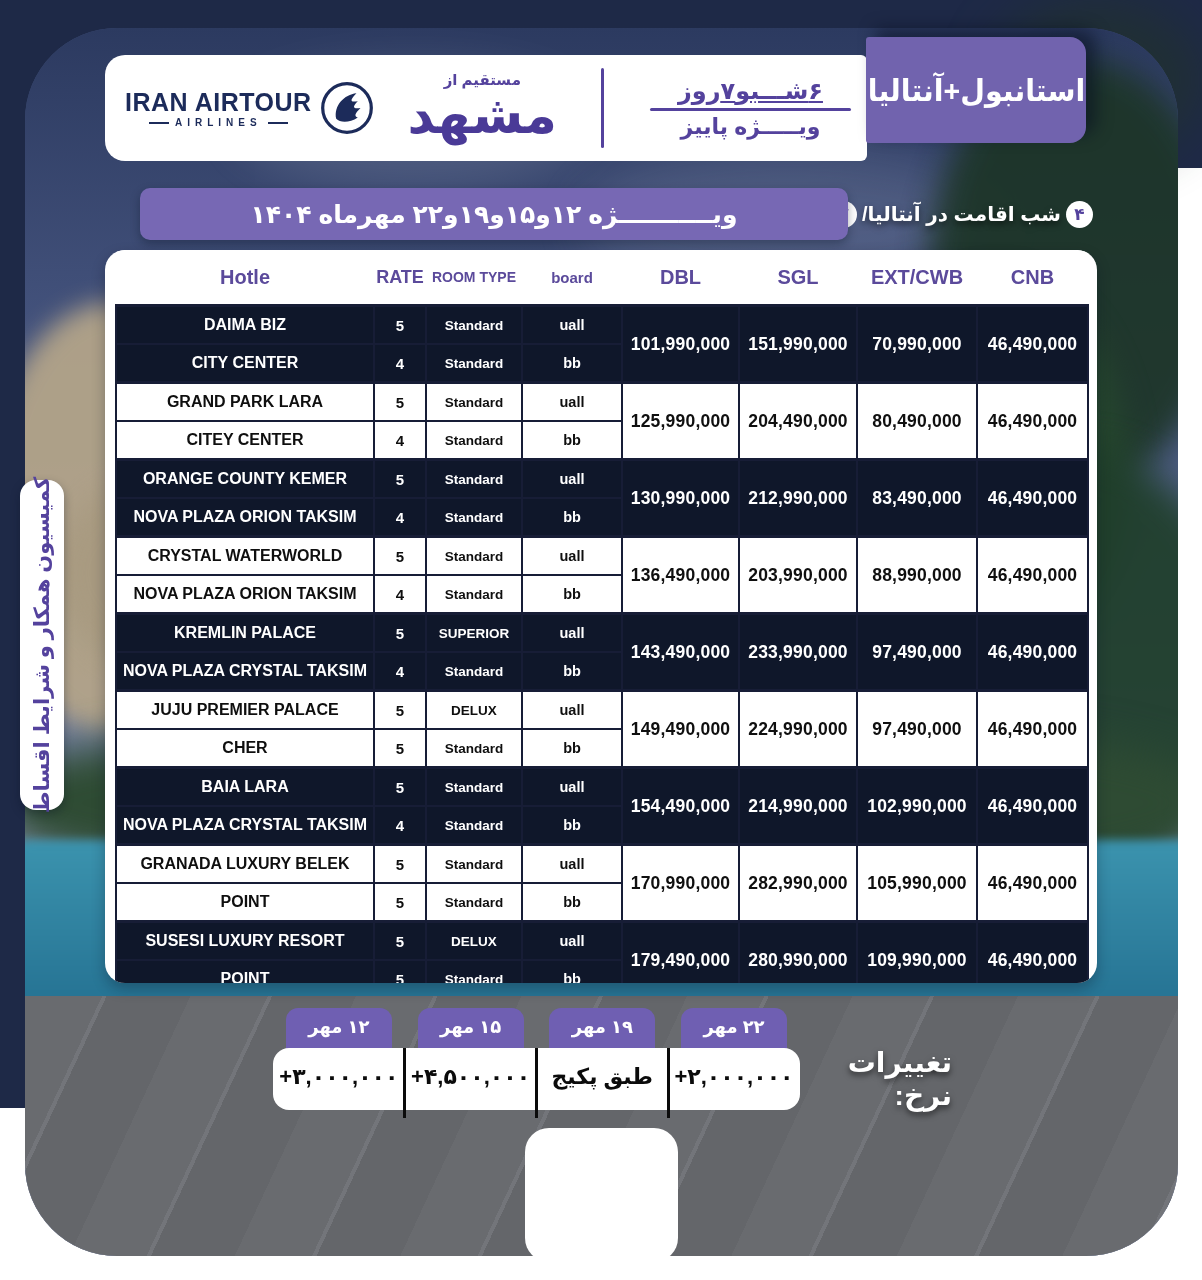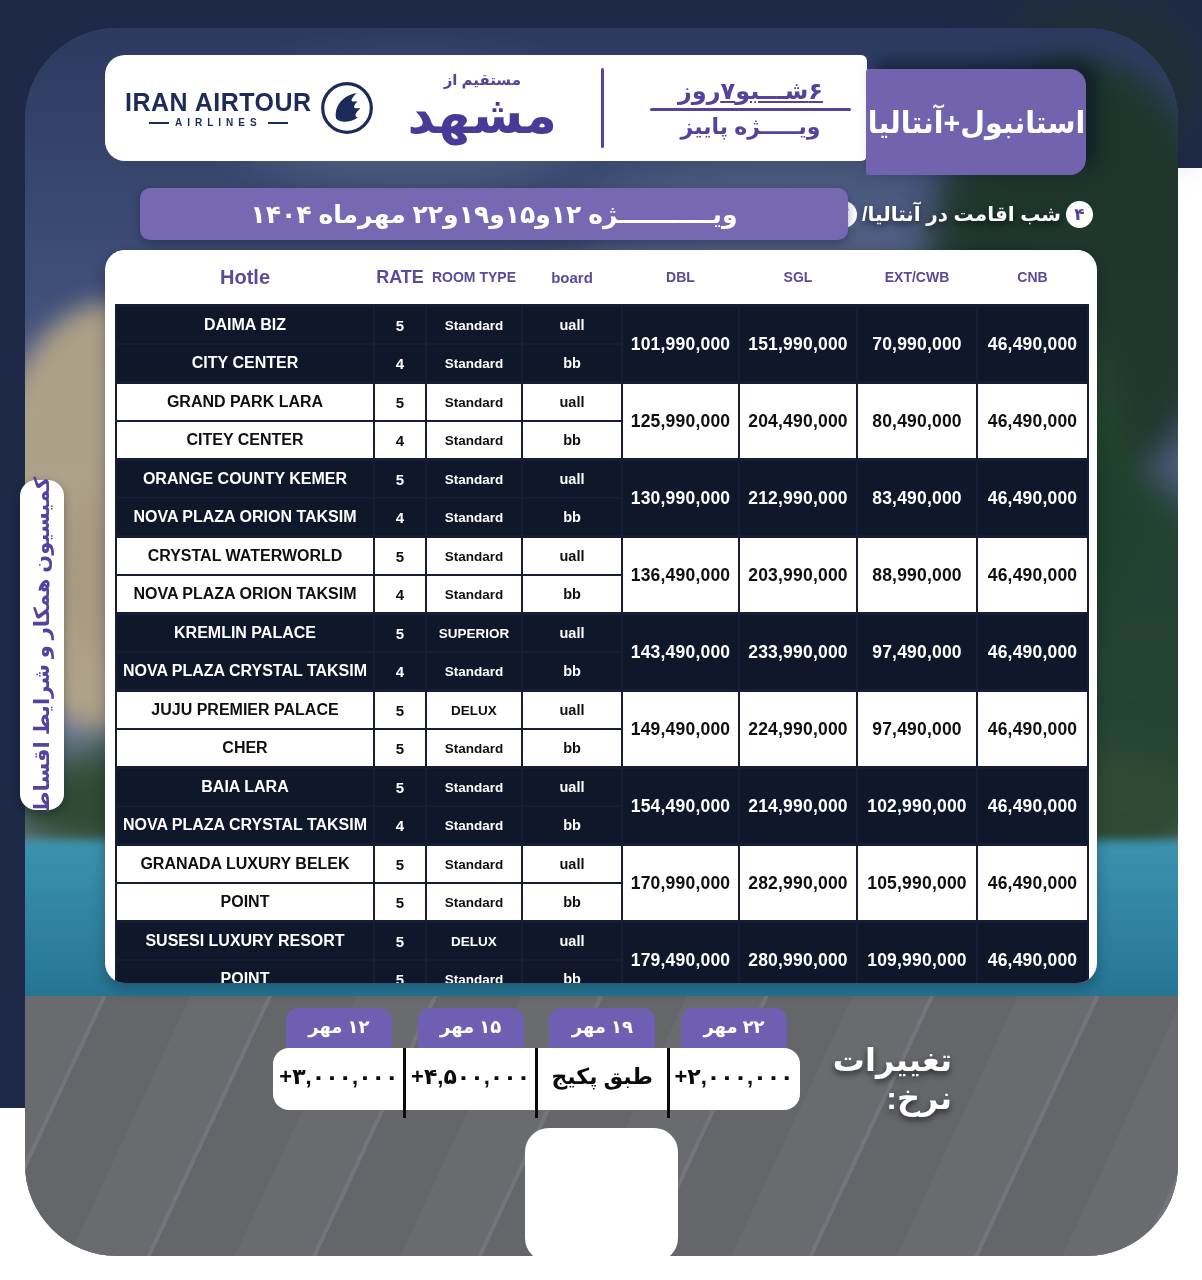--- a/index.html
+++ b/index.html
@@ -44,61 +44,61 @@
   .city{font-size:52px;font-weight:bold;color:#4a3a97;display:block;}
   .logo-block{direction:ltr;display:flex;align-items:center;gap:8px;}
   .logo-text{text-align:center;color:#1c2b5a;}
   .logo-name{font-size:25px;font-weight:bold;letter-spacing:.5px;white-space:nowrap;}
   .logo-sub{display:flex;align-items:center;justify-content:center;gap:6px;margin-top:0;}
   .logo-sub span{font-size:10px;font-weight:bold;letter-spacing:5px;color:#1c2b5a;}
   .dash{width:20px;height:2px;background:#1c2b5a;display:inline-block;}
   .emblem{width:54px;height:54px;}
 
   
-  .title-box{left:866px;top:69px;width:220px;height:106px;background:#7163ae;border-radius:3px 16px 16px 3px;
+  .title-box{left:866px;top:37px;width:220px;height:106px;background:#7163ae;border-radius:3px 16px 16px 3px;
     display:flex;align-items:center;justify-content:center;box-shadow:10px -8px 16px rgba(8,14,32,.55);}
   .title-box span{color:#fff;font-weight:bold;font-size:30px;white-space:nowrap;transform:scaleX(.95);direction:rtl;}
 
   
   .stay{left:790px;top:190px;width:303px;height:48px;direction:rtl;display:flex;align-items:center;justify-content:flex-start;
     gap:5px;color:#fff;font-weight:bold;font-size:20px;white-space:nowrap;text-shadow:0 3px 6px rgba(0,0,0,.55);}
   .num-badge{width:27px;height:27px;background:#fff;color:#54429d;border-radius:50%;display:inline-flex;align-items:center;
     justify-content:center;font-size:17px;font-weight:bold;text-shadow:none;flex:0 0 auto;}
   .dates-bar{left:140px;top:188px;width:708px;height:52px;background:#7768b4;border-radius:10px;
     display:flex;align-items:center;justify-content:center;box-shadow:0 4px 10px rgba(10,16,34,.35);}
   .dates-bar span{color:#fff;font-weight:bold;font-size:25px;direction:rtl;white-space:nowrap;}
 
   
   .table-card{left:105px;top:250px;width:992px;height:733px;background:#fff;border-radius:20px;box-sizing:border-box;
     padding:0 10px 10px;overflow:hidden;box-shadow:0 6px 14px rgba(10,16,34,.30);}
   table.price{border-collapse:collapse;width:972px;table-layout:fixed;}
   table.price th{border:0;background:#fff;color:#5b4a9b;font-weight:bold;height:52px;vertical-align:middle;}
   .th-hotel{font-size:20px;} .th-rate{font-size:18px;} .th-room{font-size:14px;} .th-board{font-size:15px;}
-  .th-dbl,.th-sgl,.th-ext,.th-cnb{font-size:14px;}
+  .th-dbl,.th-sgl,.th-ext,.th-cnb{font-size:20px;}
   table.price td{border:2px solid #171d36;height:36px;text-align:center;vertical-align:middle;font-weight:bold;padding:0 2px;}
   tr.g-purple td{background:#0f172a;color:#ffffff;}
   tr.g-white td{background:#ffffff;color:#0f0f0f;}
   tr.row-a td{border-top-width:3px;}
   tr.row-last td{border-bottom-width:3px;}
   td.c-hotel{font-size:16px;}
   td.c-rate{font-size:15px;}
   td.c-room{font-size:13.5px;}
   td.c-board{font-size:14.5px;}
   td.c-price{font-size:17.5px;letter-spacing:.2px;}
 
   
   .rate-tab{position:absolute;top:1008px;width:106px;height:46px;background:#6f5fb2;border-radius:12px 12px 5px 5px;
     color:#fff;font-weight:bold;font-size:18px;display:flex;align-items:center;justify-content:center;
     padding-bottom:8px;box-sizing:border-box;z-index:2;direction:rtl;}
   .rates-bar{left:273px;top:1048px;width:527px;height:62px;background:#fff;border-radius:16px;z-index:3;}
   .rate-div{position:absolute;top:1048px;width:3px;height:70px;background:#0b0b0b;z-index:4;}
   .rate-val{position:absolute;top:1048px;width:132px;height:58px;z-index:5;display:flex;align-items:center;justify-content:center;
     font-weight:bold;font-size:22px;color:#0b0b0b;direction:ltr;white-space:nowrap;}
   .rates-label{left:802px;top:1050px;width:150px;height:58px;display:flex;align-items:center;justify-content:center;
-    color:#fff;font-weight:bold;font-size:32px;direction:rtl;text-shadow:0 3px 6px rgba(0,0,0,.6);z-index:5;}
+    color:#fff;font-weight:bold;font-size:28px;direction:rtl;text-shadow:0 3px 6px rgba(0,0,0,.6);z-index:5;}
 
   
   .side-note{left:20px;top:480px;width:44px;height:330px;background:#fff;border-radius:16px;
     display:flex;align-items:center;justify-content:center;box-shadow:0 4px 10px rgba(10,16,34,.35);z-index:6;}
   .side-note span{transform:rotate(-90deg);white-space:nowrap;direction:rtl;color:#54429d;font-weight:bold;font-size:21px;}
 
   
   .bottom-box{left:525px;top:1128px;width:153px;height:134px;background:#fff;border-radius:24px;z-index:6;}
 </style>
 </head>

